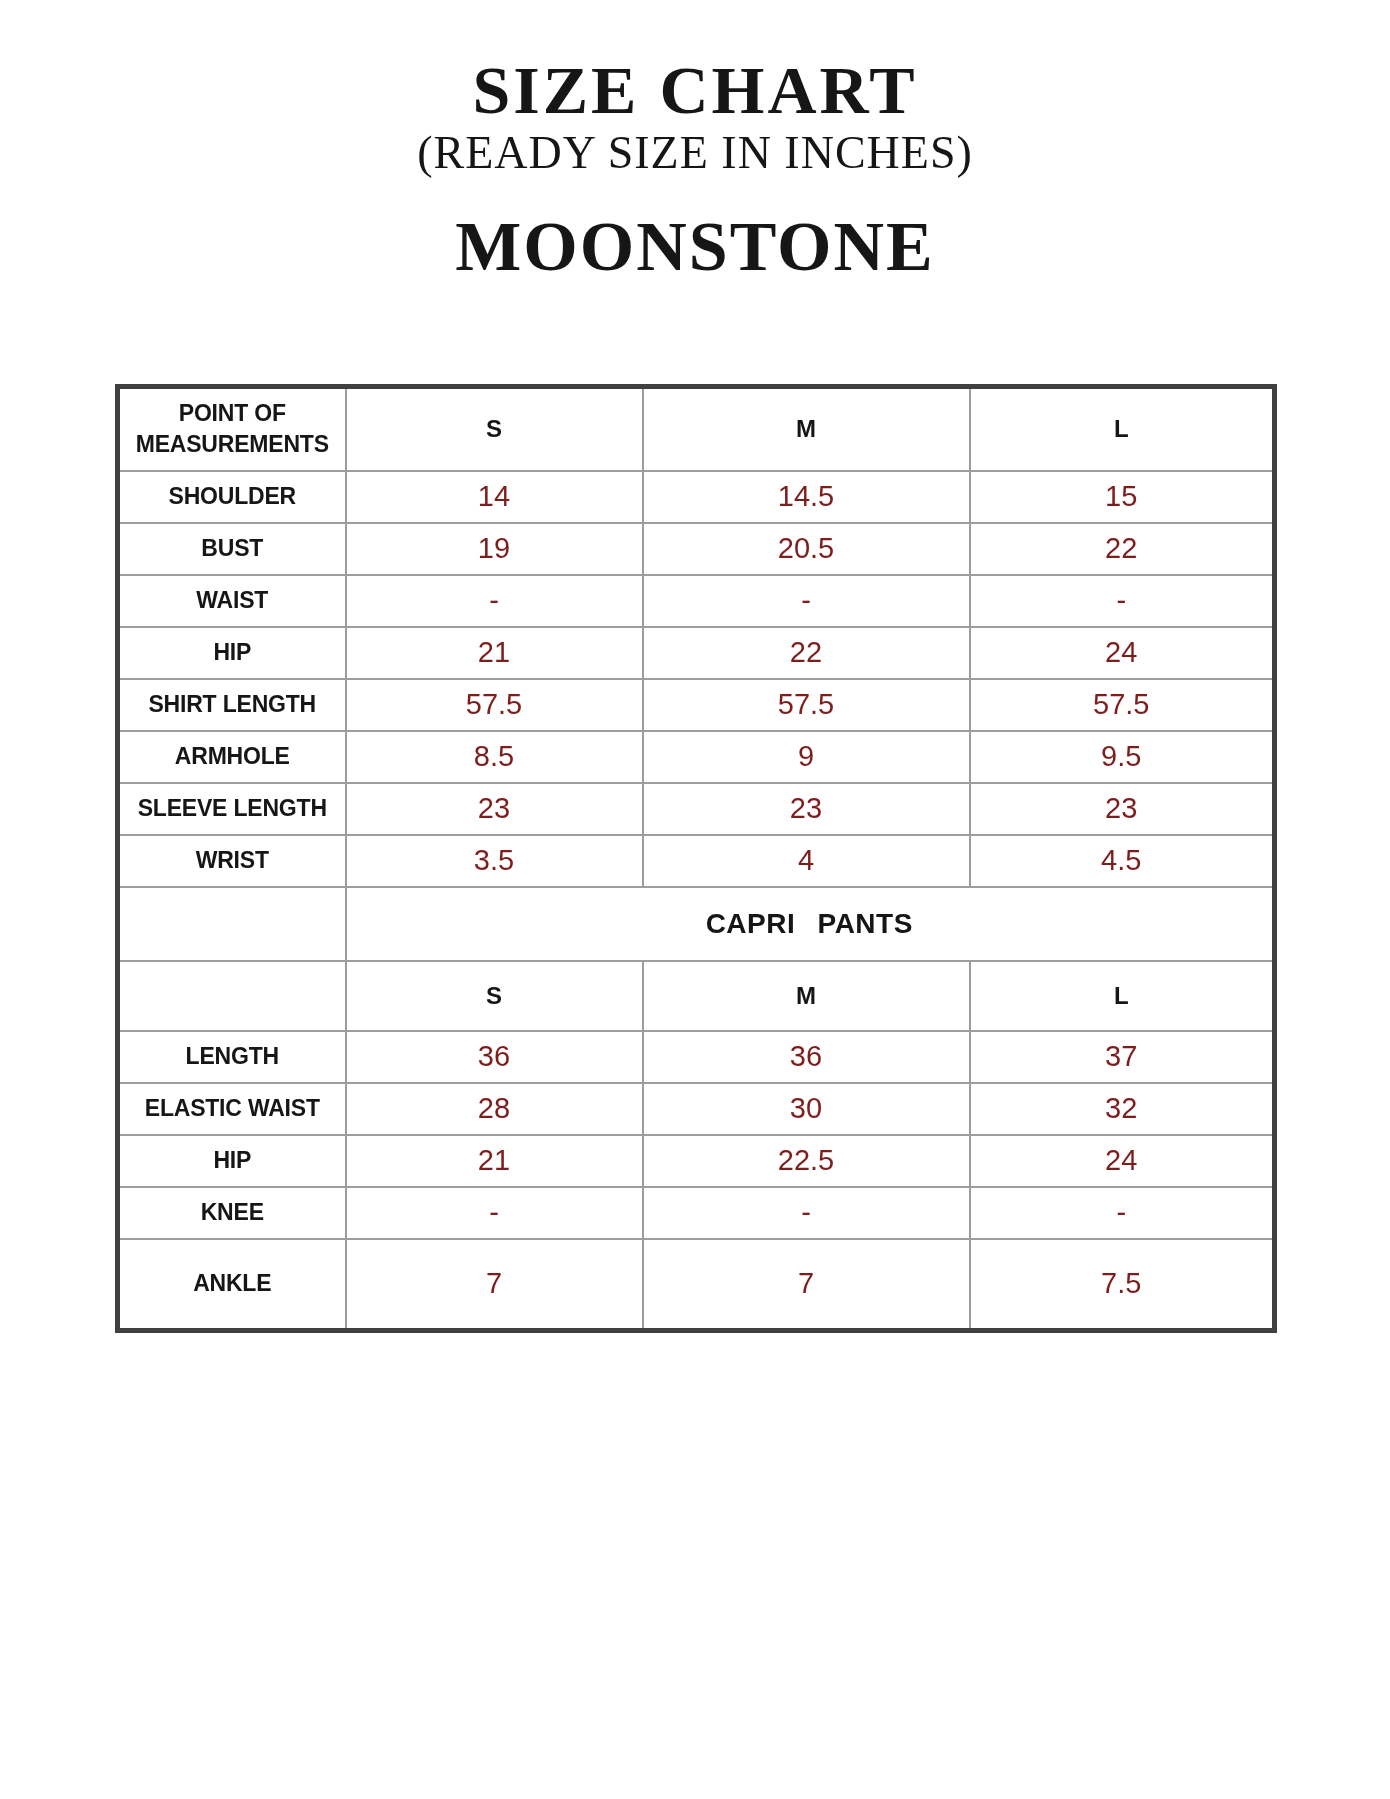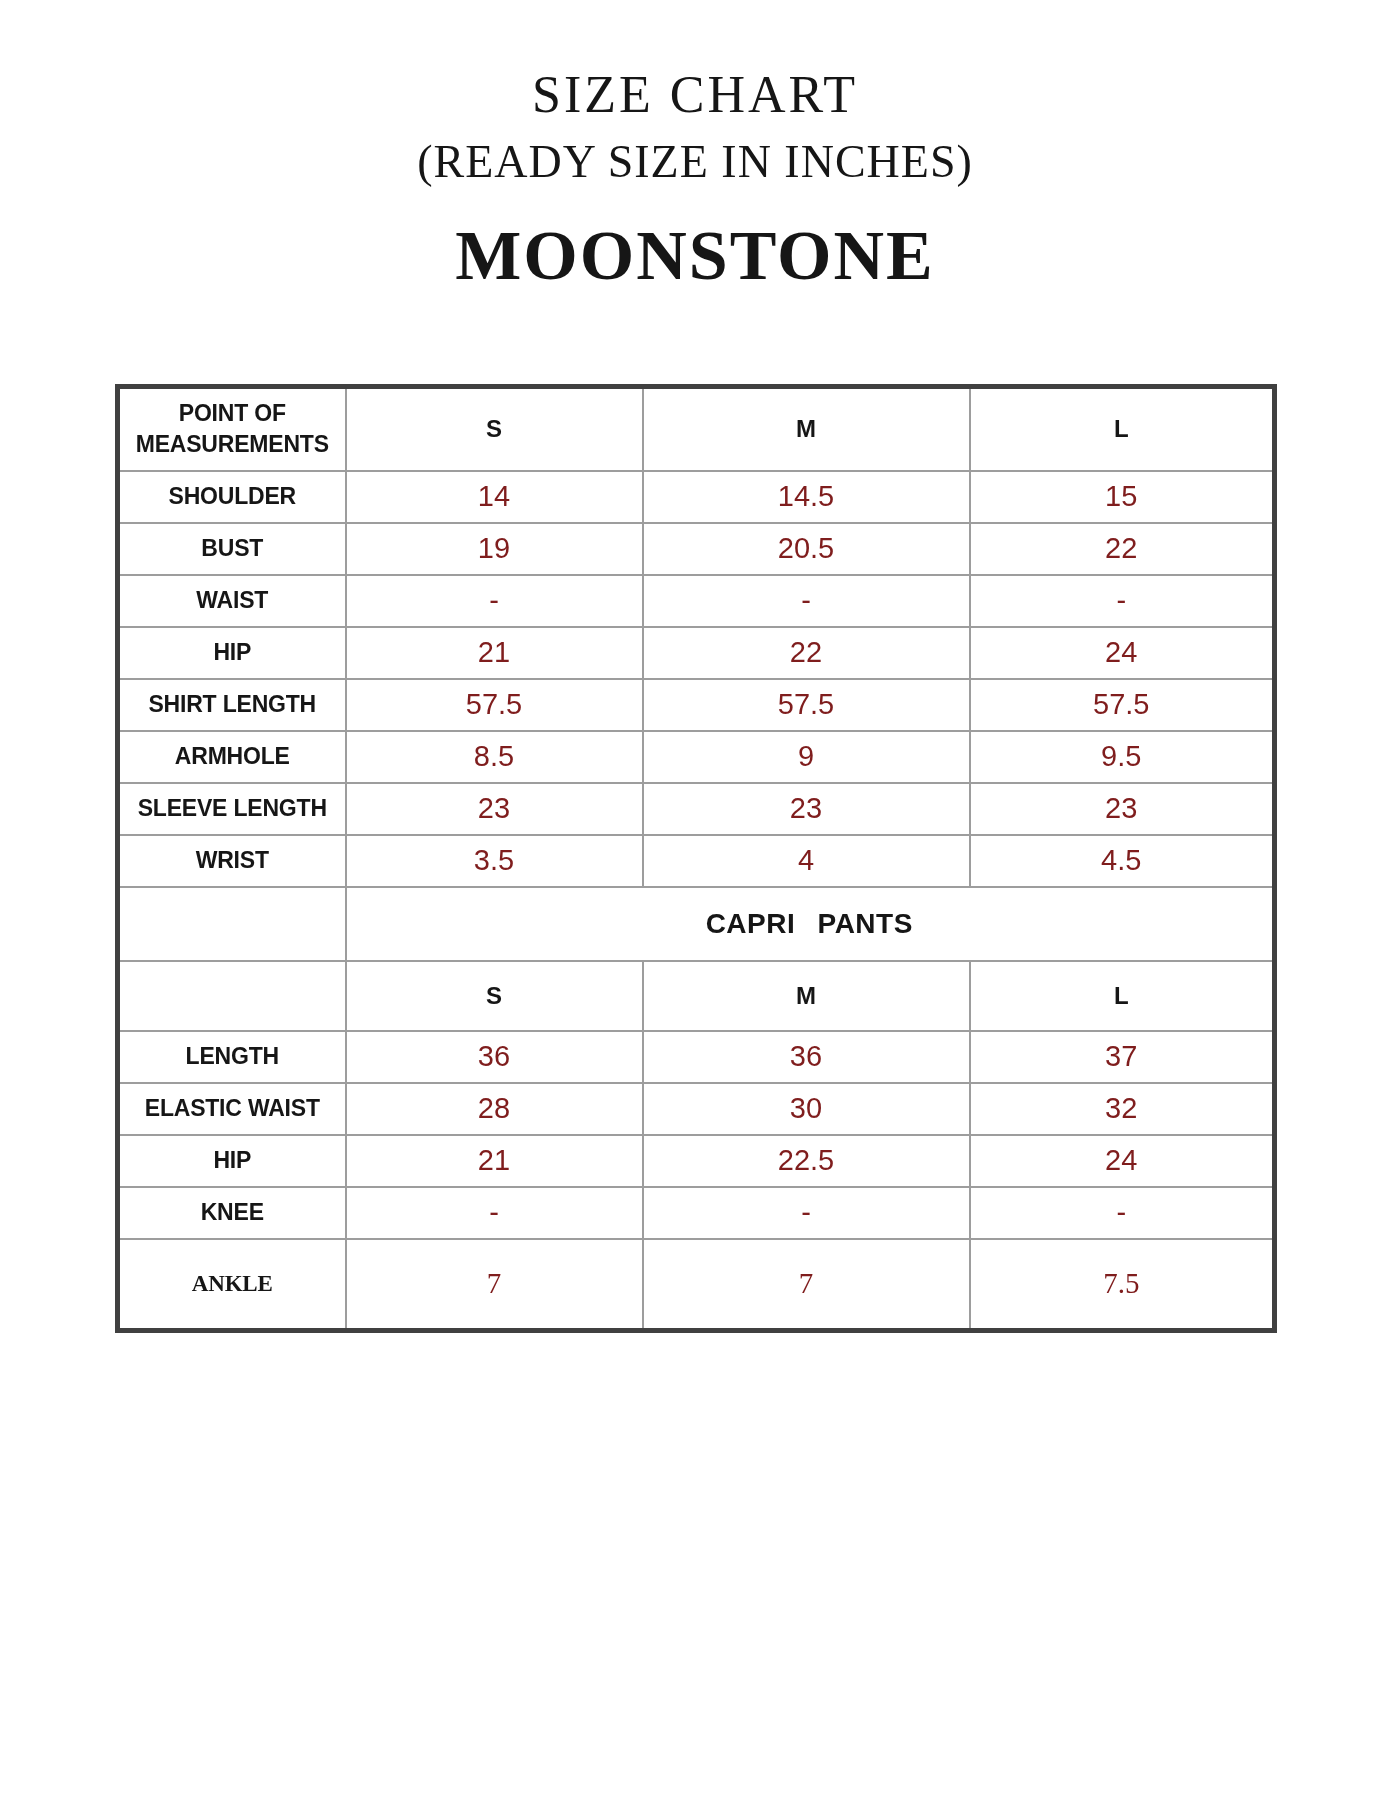--- a/index.html
+++ b/index.html
@@ -17,25 +17,25 @@
   .title-block {
     position: absolute;
     top: 54px;
     left: 0;
     width: 100%;
     text-align: center;
     color: #161616;
   }
   .main-title {
     font-family: "Liberation Serif", serif;
-    font-size: 52px;
-    font-weight: 400;
+    font-size: 68px;
+    font-weight: 700;
     letter-spacing: 3px;
     line-height: 1.08;
-    margin: 13px;
+    margin: 0;
   }
   .sub-title {
     font-family: Liberation Serif, serif;
     font-size: 46px;
     font-weight: 400;
     letter-spacing: 1px;
     line-height: 1.15;
     margin: 0;
   }
   .product-title {
@@ -63,21 +63,21 @@
     border: 2px solid #9d9d9d;
     text-align: center;
     vertical-align: middle;
     padding: 0 10px;
     overflow: hidden;
   }
   tr.header-row   { height: 84px; }
   tr.header-row2  { height: 70px; }
   tr.data-row     { height: 52px; }
   tr.capri-row    { height: 74px; }
-  tr.last-row     { height: 92px; font-family: Liberation Serif, serif; }
+  tr.last-row     { height: 92px; }
 
   .lbl {
     font-weight: bold;
     font-size: 23px;
     letter-spacing: -0.2px;
     color: #161616;
   }
   .hdr {
     font-weight: bold;
     font-size: 24px;

